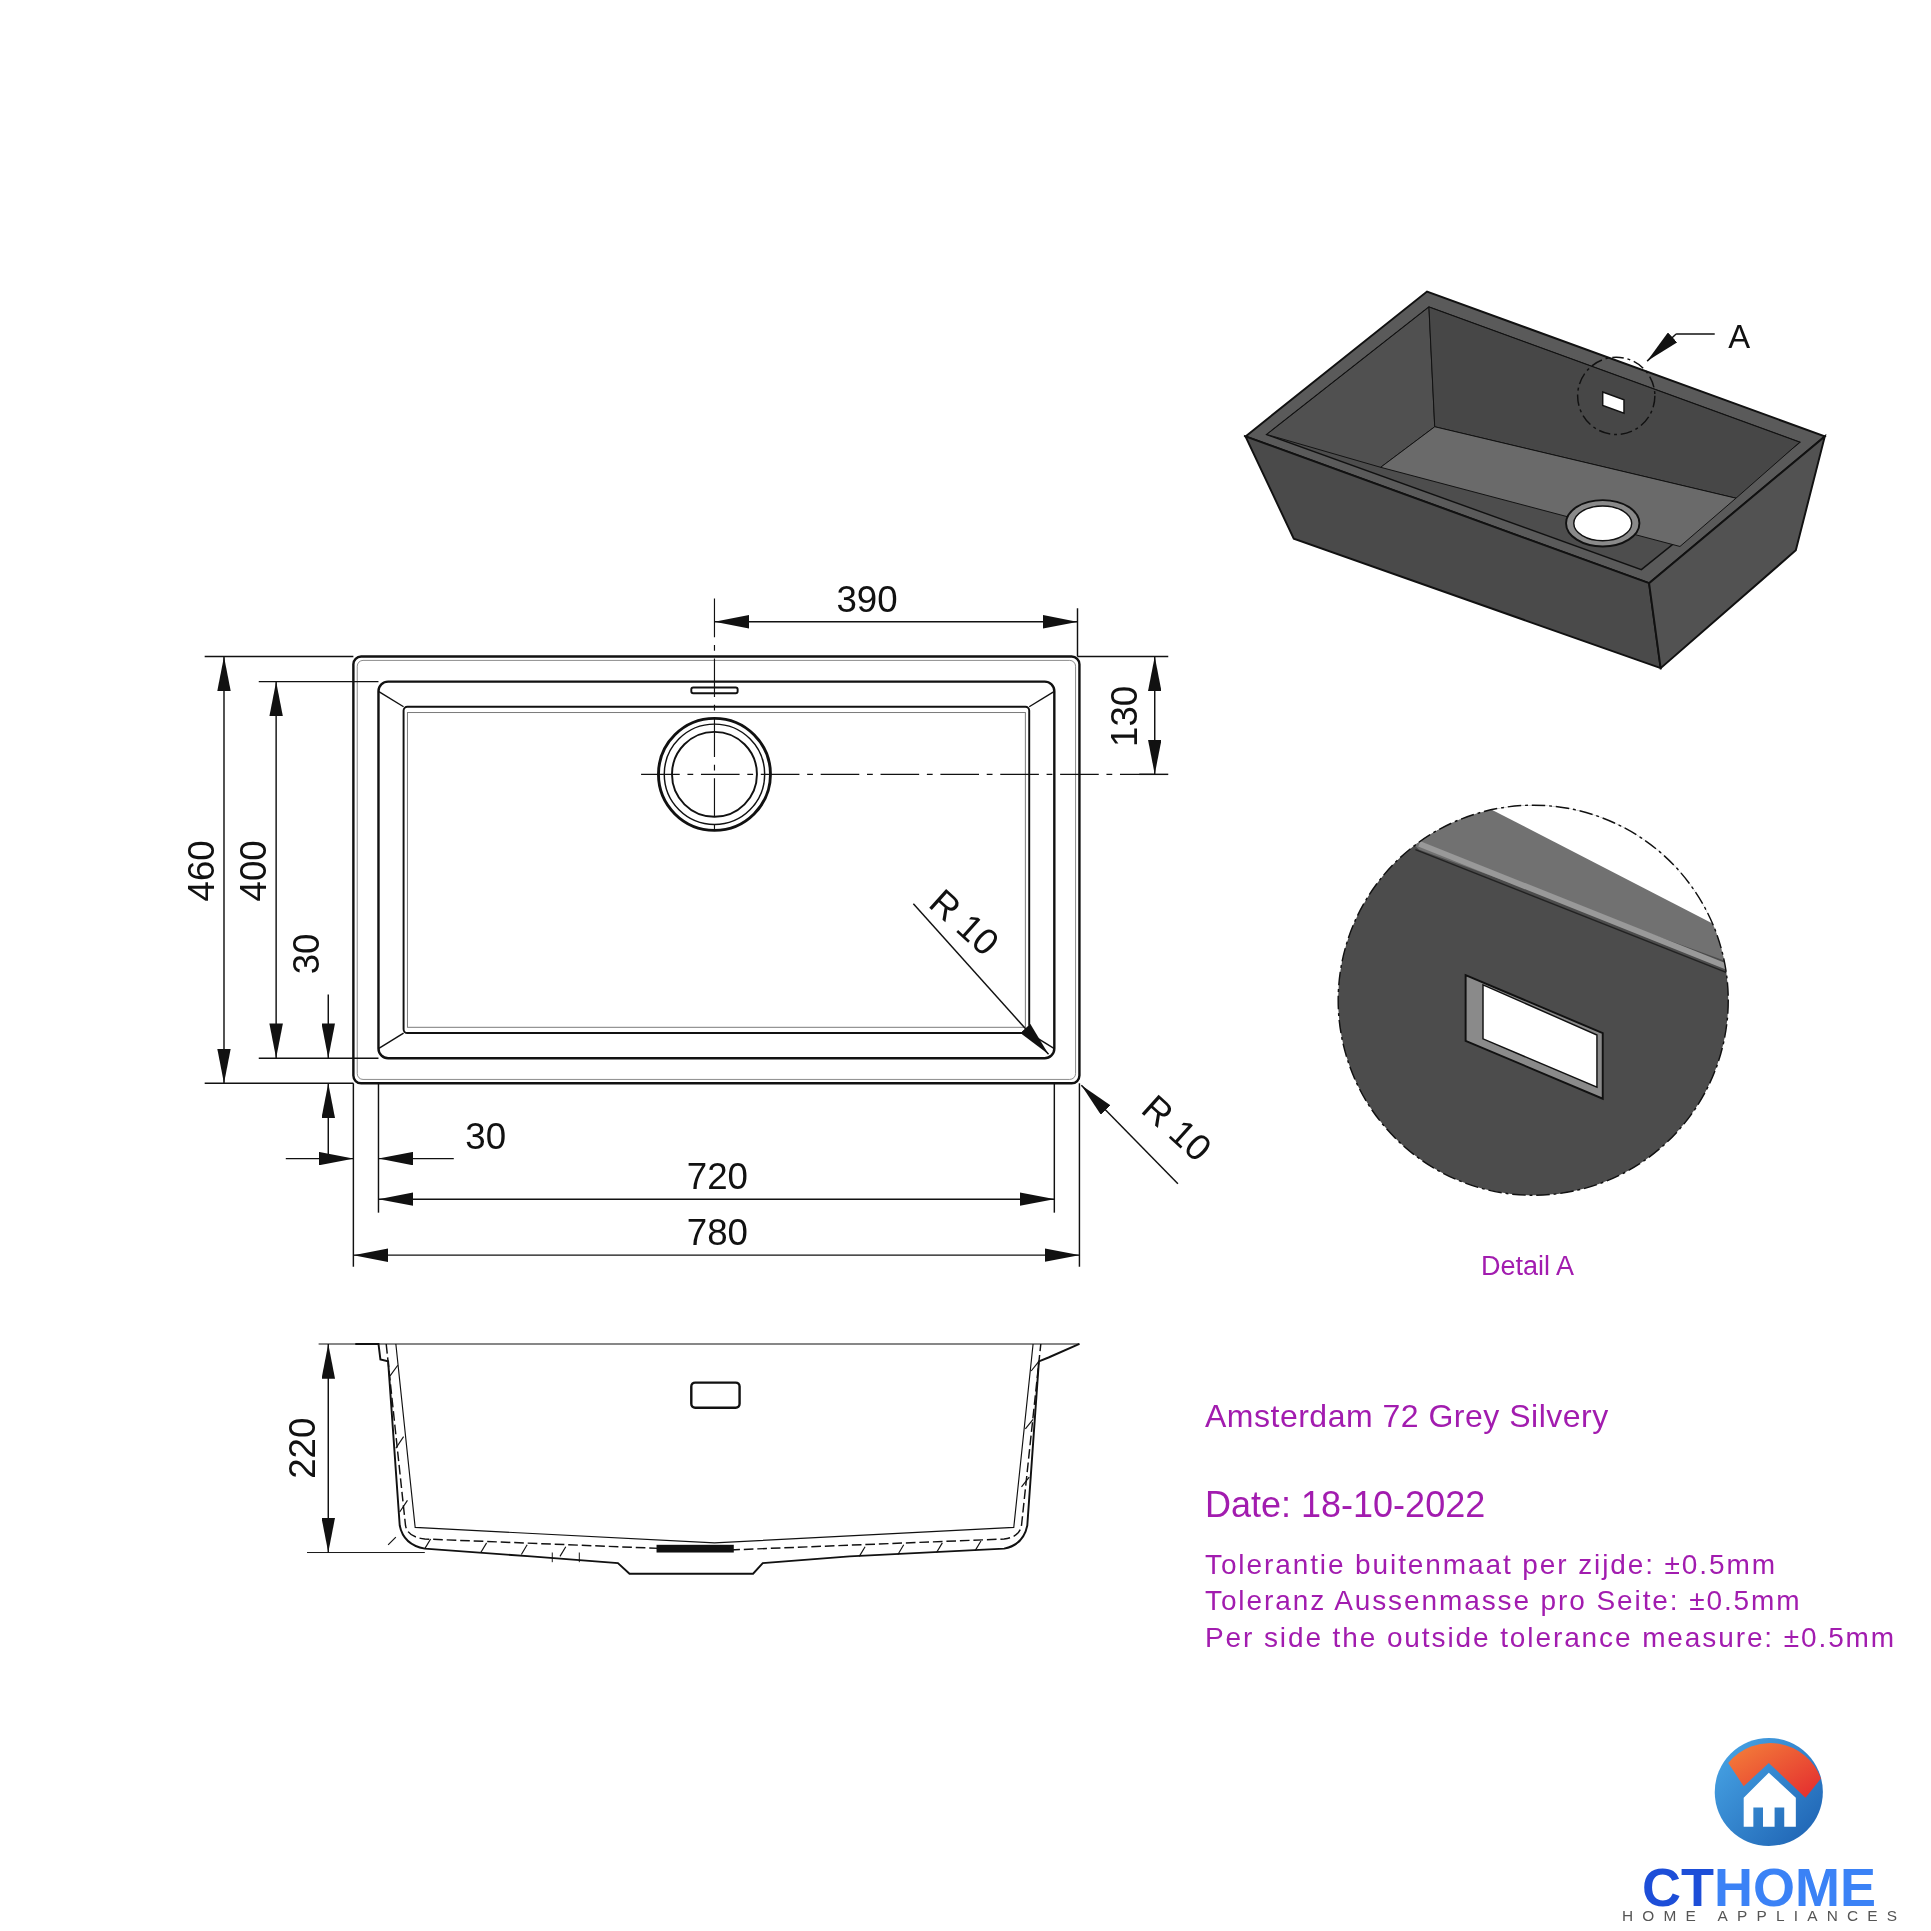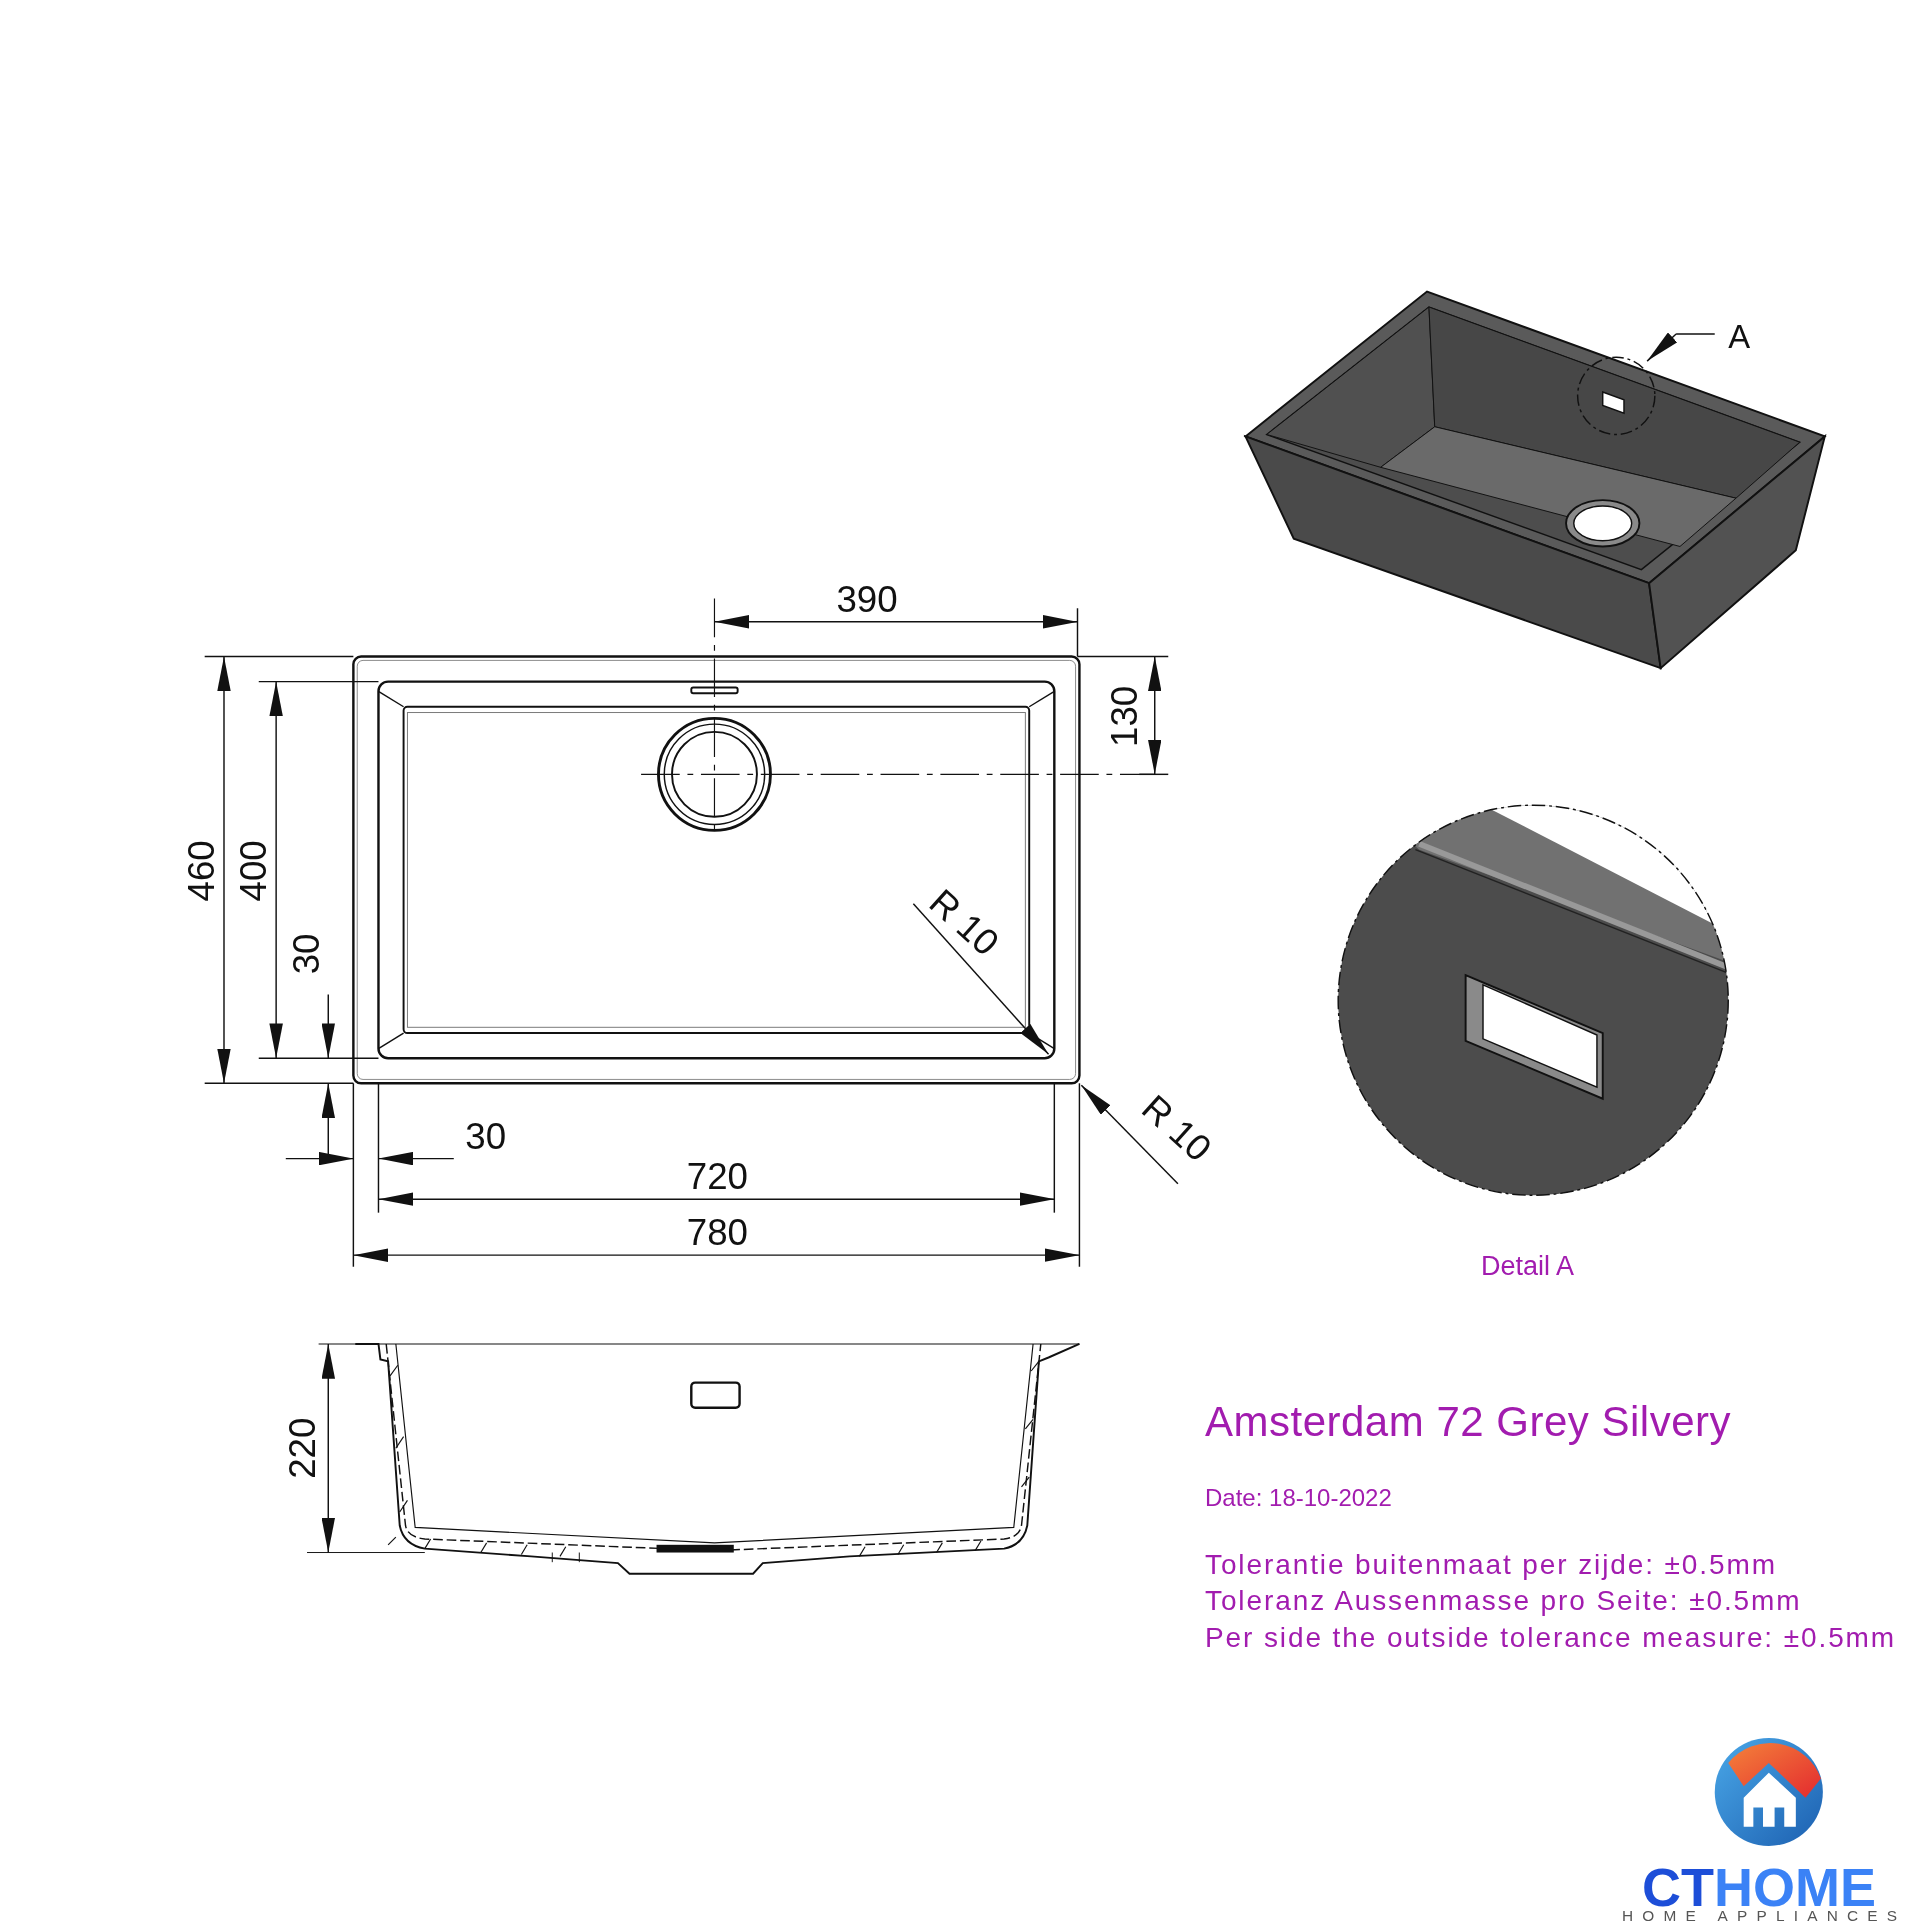--- a/index.html
+++ b/index.html
@@ -1,21 +1,21 @@
 <!DOCTYPE html>
 <html><head>
 <meta charset="utf-8">
 <style>
   html, body { margin:0; padding:0; background:#ffffff; }
   body { width:1931px; height:1931px; position:relative; overflow:hidden; font-family:"Liberation Sans", sans-serif; color:#111; }
   svg { position:absolute; left:0; top:0; }
   .dim { font-family:"Liberation Sans", sans-serif; font-size:38px; fill:#111; }
   .txt { position:absolute; white-space:nowrap; color:#a21caf; font-family:Liberation Sans, sans-serif; }
-  .title { left:1205px; top:1398px; font-size:42px; letter-spacing:0.5px; }
-  .date { left:1205px; top:1484px; font-size:24px; }
+  .title { left:1205px; top:1398px; font-size:32px; letter-spacing:0.5px; }
+  .date { left:1205px; top:1484px; font-size:36px; }
   .tol { left:1205px; font-size:28px; letter-spacing:1.9px; }
   .detail-label { left:1481px; top:1251px; font-size:27px; }
   .brand { position:absolute; left:1618px; top:1856px; font-size:54px; font-weight:bold; letter-spacing:0px; font-family:"Liberation Sans", sans-serif; }
   .brand .ct { color:#1d4ed8;margin-left:24px; }
   .brand .home { color:#3b82f6; }
   .tagline { position:absolute; left:1622px; top:1907px; font-size:15.4px; letter-spacing:9.2px; color:#555;text-align:center; }
 </style>
 </head>
 <body>
 

